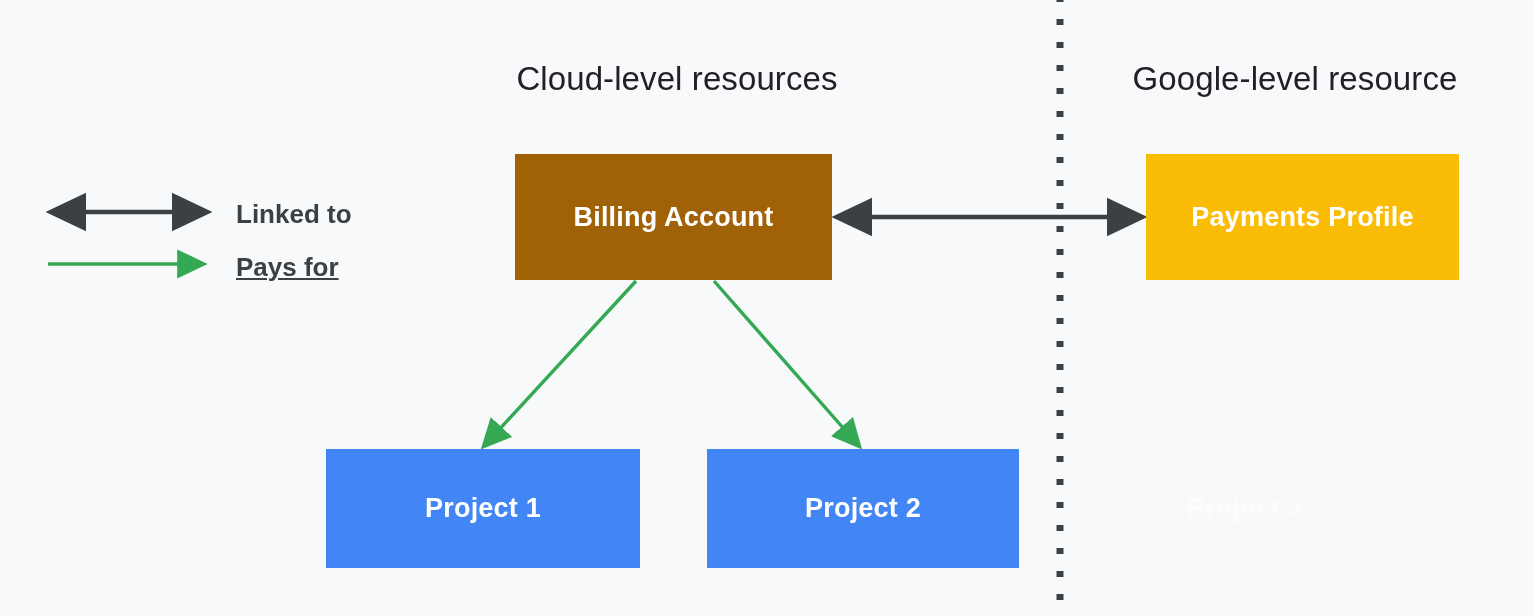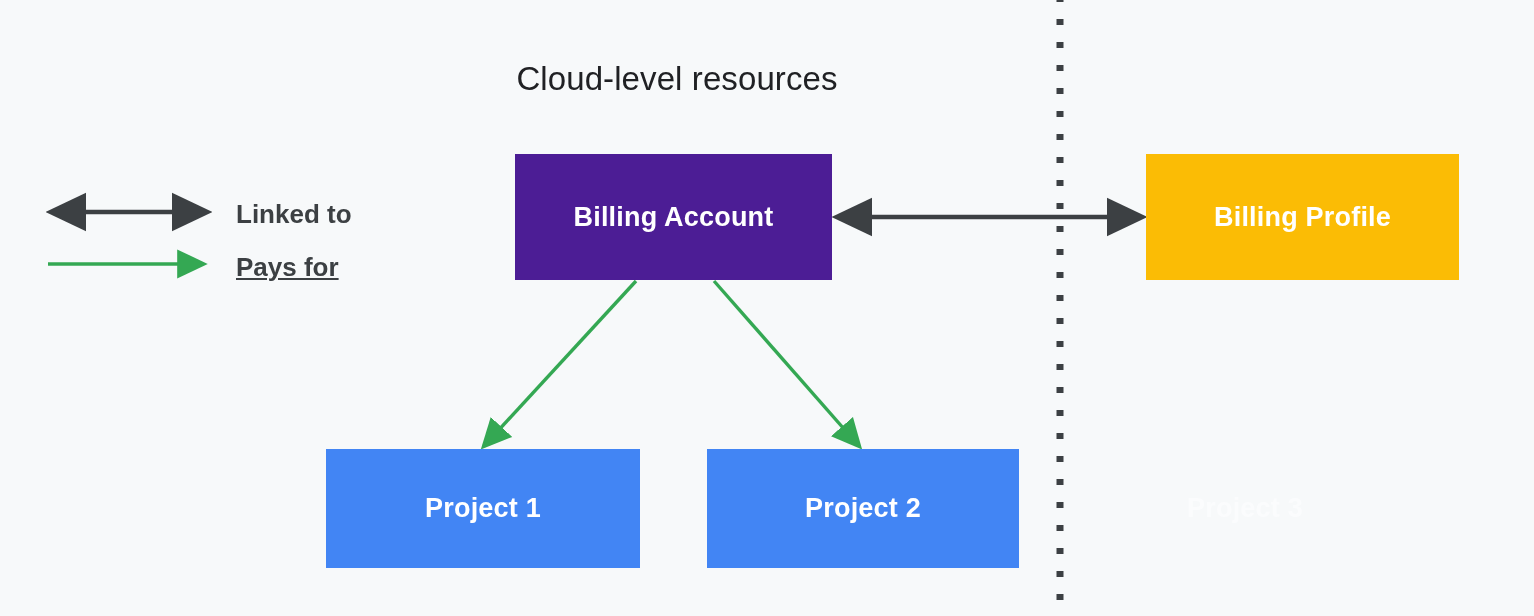--- a/index.html
+++ b/index.html
@@ -54,21 +54,21 @@
     color: #ffffff;
     font-weight: bold;
     letter-spacing: 0.2px;
     box-sizing: border-box;
   }
   #node-billing-account {
     left: 515px;
     top: 154px;
     width: 317px;
     height: 126px;
-    background: #4c1d95;
+    background: #a16207;
     font-size: 27px;
   }
   #node-payments-profile {
     left: 1146px;
     top: 154px;
     width: 313px;
     height: 126px;
     background: #fbbc05;
     font-size: 27px;
   }
@@ -138,23 +138,24 @@
     <line x1="1060" y1="-4" x2="1060" y2="620" stroke="#3c4043" stroke-width="7" stroke-dasharray="6 17" stroke-linecap="butt"></line>
 
     <line x1="838" y1="217" x2="1141" y2="217" stroke="#3c4043" stroke-width="4.5" marker-start="url(#arrow-dark-start)" marker-end="url(#arrow-dark-end)"></line>
 
     <line x1="636" y1="281" x2="484" y2="446" stroke="#34a853" stroke-width="3.4" marker-end="url(#arrow-green-end)"></line>
 
     <line x1="714" y1="281" x2="859" y2="446" stroke="#34a853" stroke-width="3.4" marker-end="url(#arrow-green-end)"></line>
   </svg>
 
   <div class="section-title" id="title-cloud">Cloud-level resources</div>
+  <div class="section-title" id="title-google">Google-level resource</div>
 
   <div class="legend-label" id="legend-label-linked-to">Linked to</div>
   <div class="legend-label" id="legend-label-pays-for">Pays for</div>
 
   <div class="node-box" id="node-billing-account">Billing Account</div>
-  <div class="node-box" id="node-payments-profile">Billing Profile</div>
+  <div class="node-box" id="node-payments-profile">Payments Profile</div>
   <div class="node-box" id="node-project-1">Project 1</div>
   <div class="node-box" id="node-project-2">Project 2</div>
   <div class="node-box" id="node-project-3">Project 3</div>
 
 </div>
 
 </body></html>

